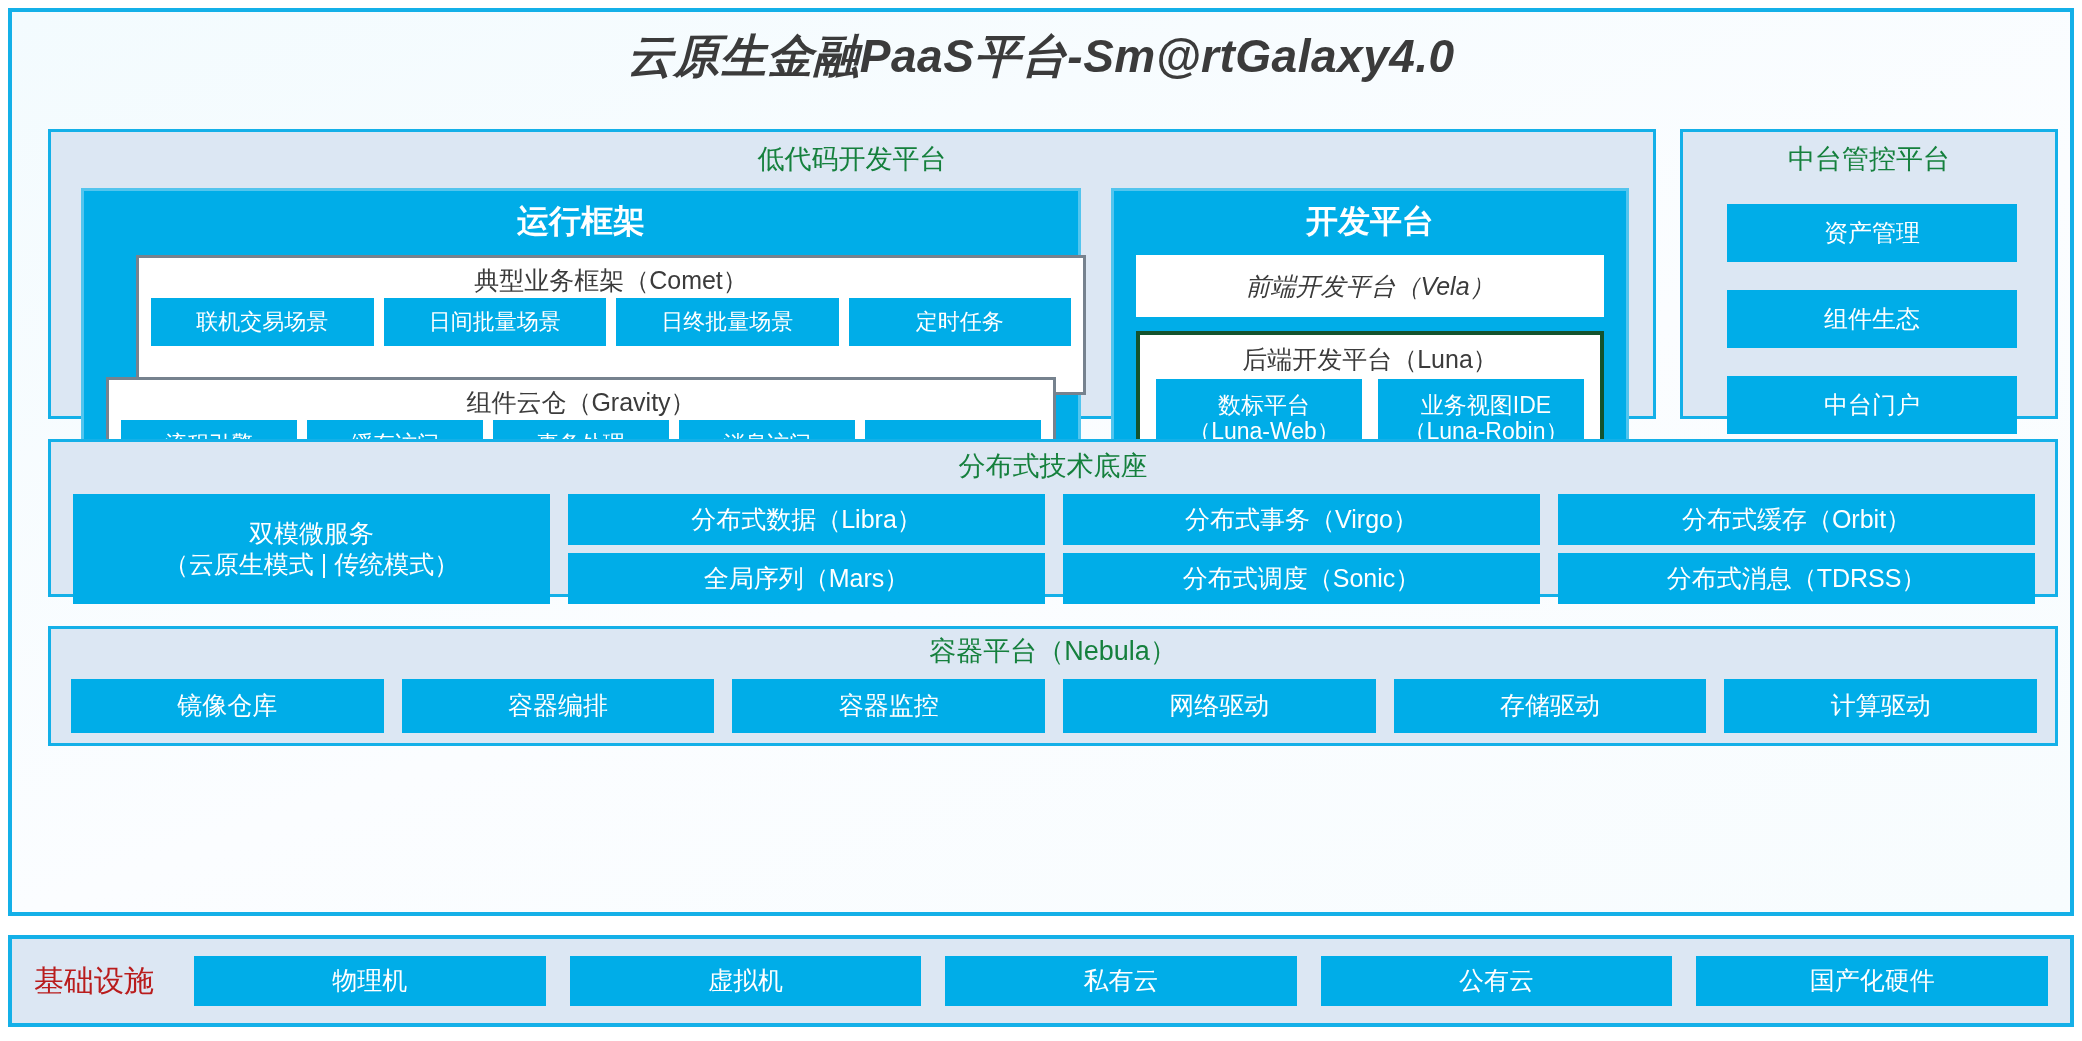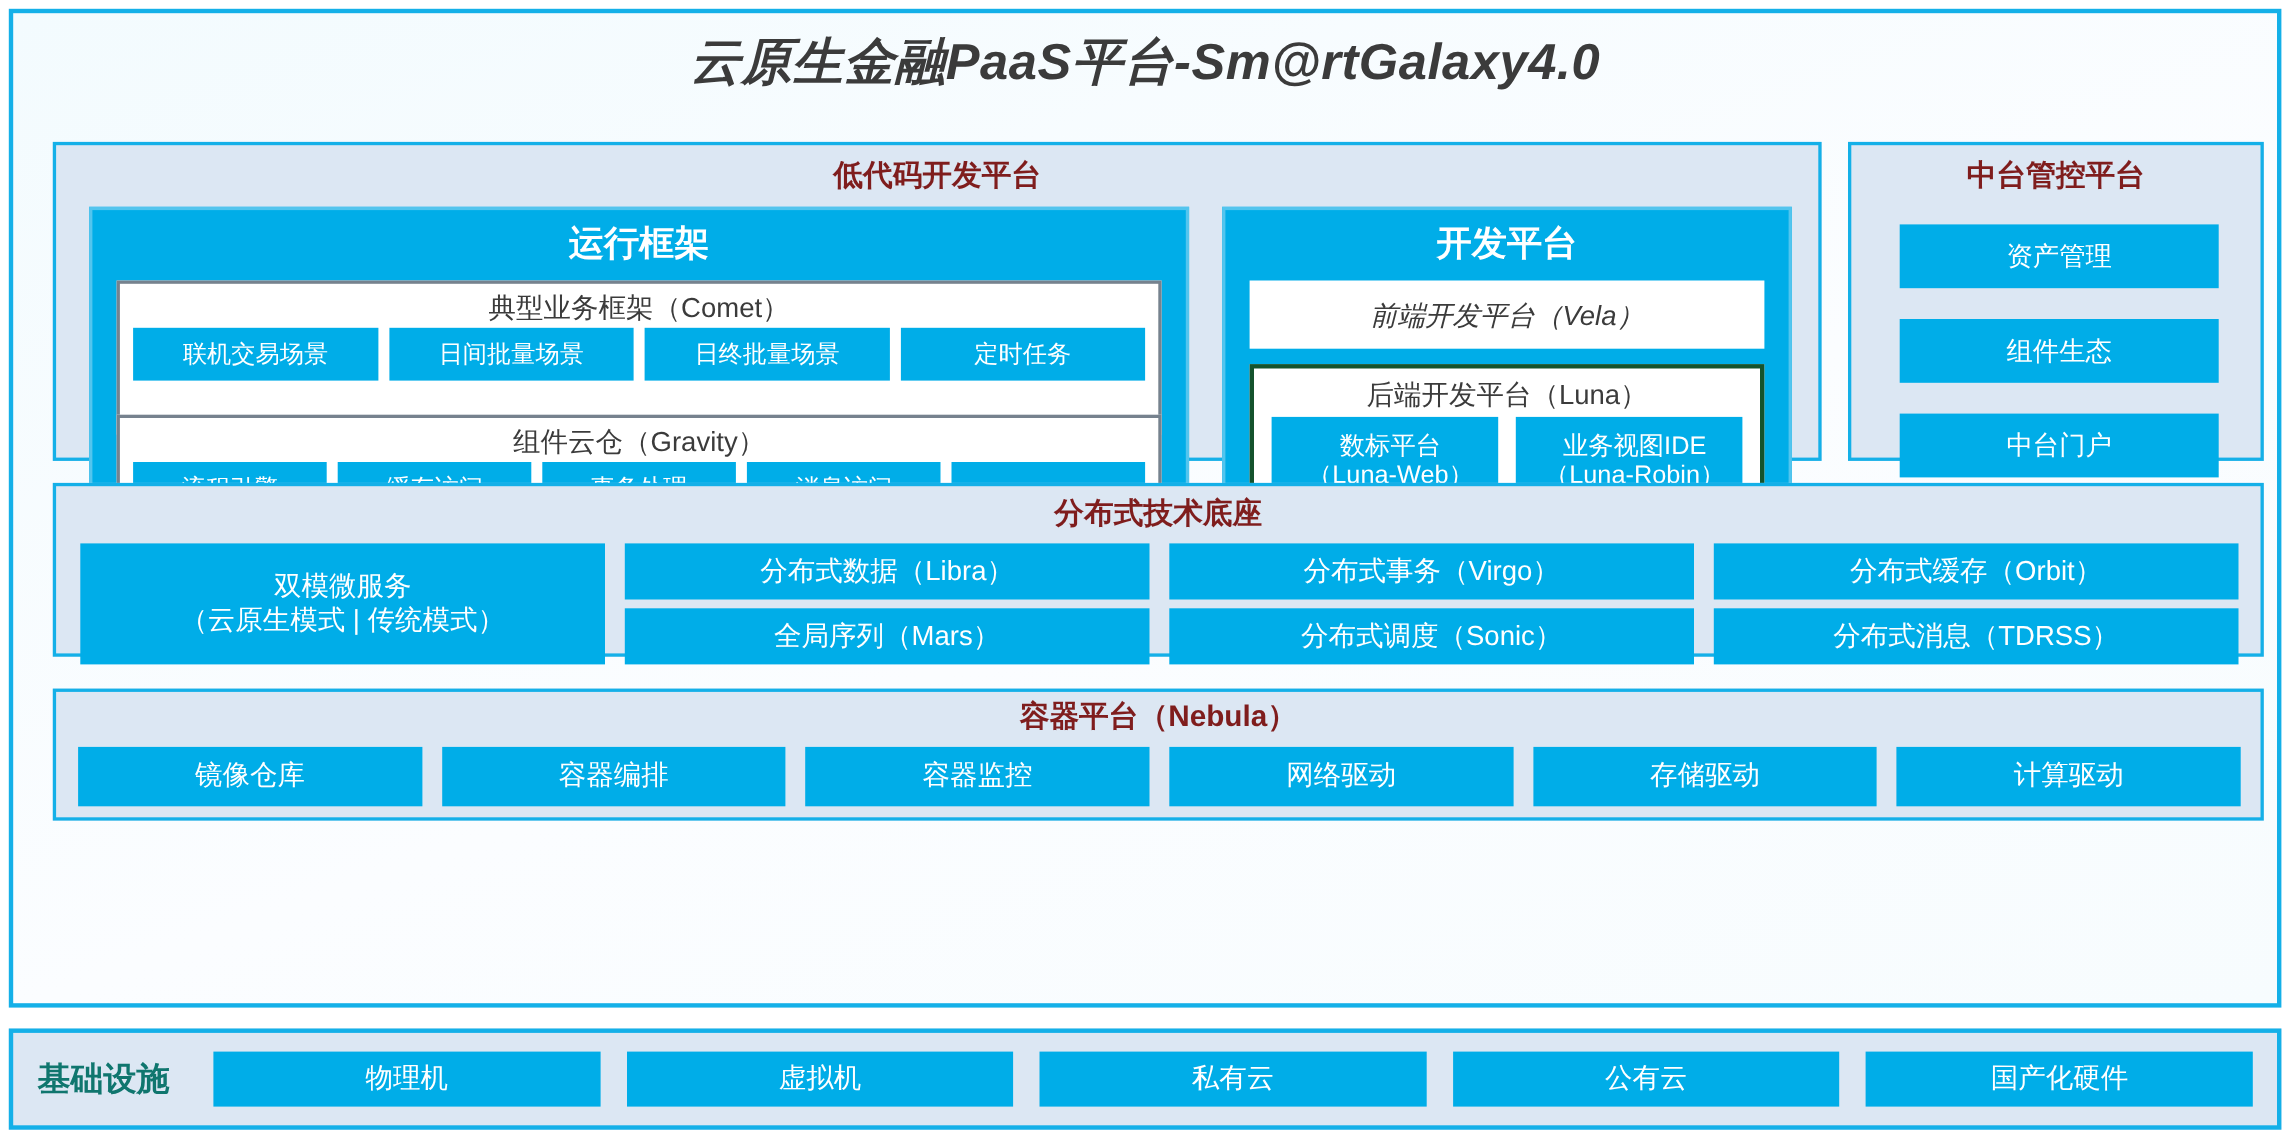--- a/index.html
+++ b/index.html
@@ -52,22 +52,22 @@
   
   .panel {
     position: absolute;
     box-sizing: border-box;
     border: 3px solid #14b0e8;
     background: #dce7f3;
   }
   .panel-title {
     text-align: center;
     font-size: 27px;
-    font-weight: 700;
-    color: #7f1d1d;
+    font-weight: 400;
+    color: #15803d;
     line-height: 1.1;
   }
 
   
   .cyan {
     box-sizing: border-box;
     background: #00ade8;
     color: #ffffff;
     display: flex;
     align-items: center;
@@ -102,21 +102,21 @@
 
   
   .inner-white {
     position: absolute;
     box-sizing: border-box;
     background: #ffffff;
     border: 3px solid #76828e;
     left: 22px;
     width: 950px;
   }
-  #comet-box { top: 64px; height: 140px; }
+  #comet-box { top: 64px; height: 140px; margin-left: 30px; }
   #gravity-box { top: 186px; height: 110px; }
 
   .inner-white .ib-title {
     text-align: center;
     font-size: 25px;
     color: #3b3b3b;
     line-height: 36px;
     padding-top: 4px;
   }
   .chip-row {
@@ -211,22 +211,22 @@
     box-sizing: border-box;
     border: 4px solid #14b0e8;
     background: #dce7f3;
     display: flex;
     align-items: center;
     padding: 0 22px;
     gap: 24px;
   }
   #infra-label {
     font-size: 30px;
-    font-weight: 700;
-    color: #0f766e;
+    font-weight: 400;
+    color: #b91c1c;
     white-space: nowrap;
     margin-right: 16px;
   }
   #infra-row { flex: 1 1 auto; display: flex; gap: 24px; }
   #infra-row .cyan { flex: 1 1 0; height: 50px; font-size: 25px; }
 </style>
 </head>
 <body>
 
 <div id="root">

